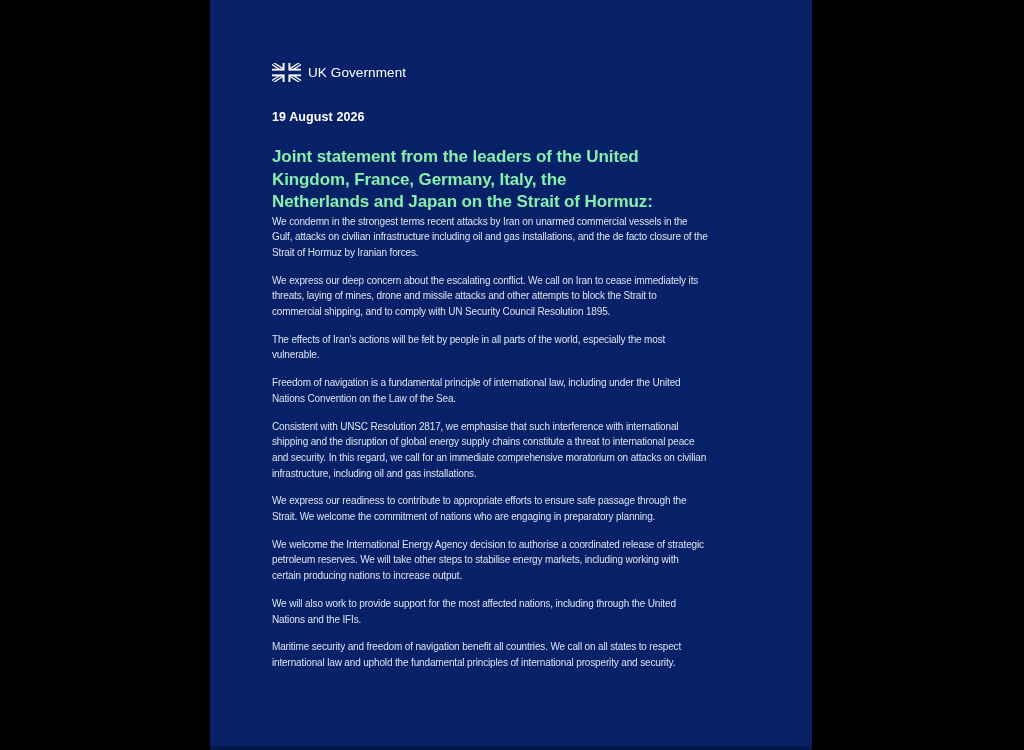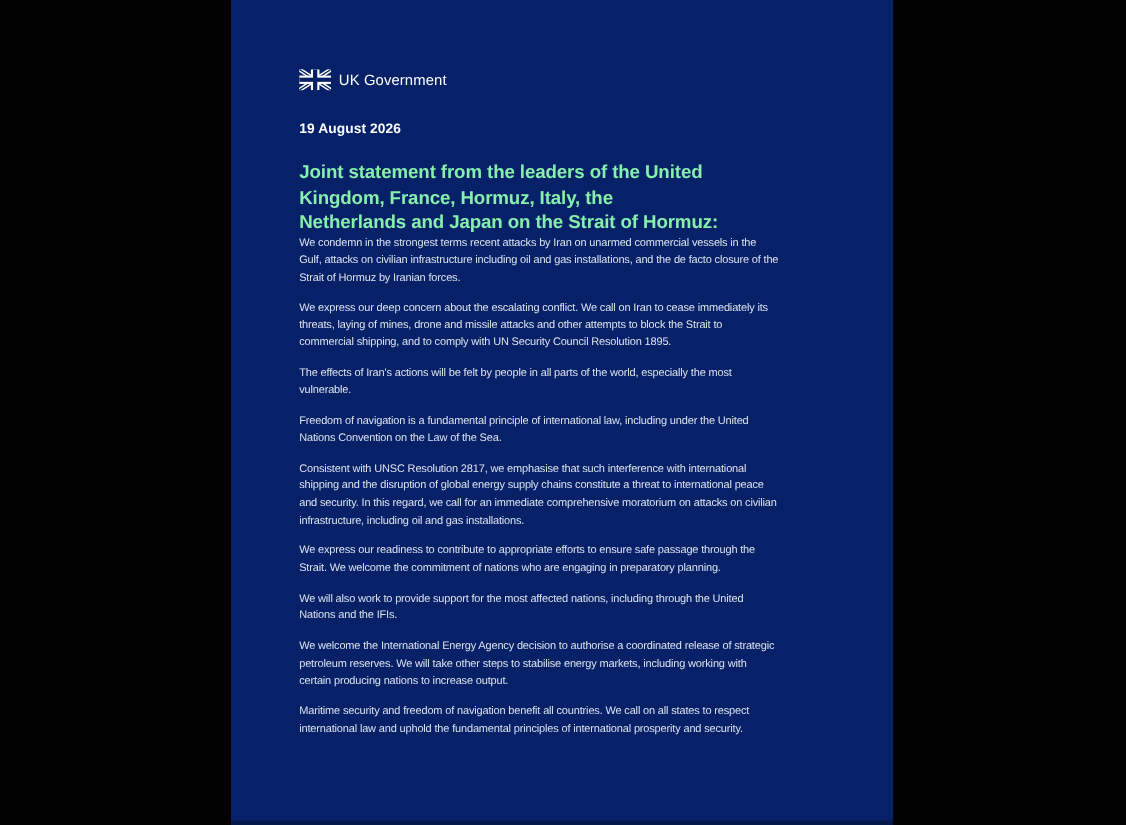--- a/index.html
+++ b/index.html
@@ -92,33 +92,33 @@
           <rect x="26" y="0" width="8" height="40" fill="#062168"></rect>
           <rect x="0" y="16" width="60" height="8" fill="#062168"></rect>
         </svg>
         <span class="logo-text">UK Government</span>
       </div>
 
       <div class="date">19 August 2026</div>
 
       <h1 class="heading">
           <div>Joint statement from the leaders of the United</div>
-          <div>Kingdom, France, Hormuz, Italy, the</div>
+          <div>Kingdom, France, Germany, Italy, the</div>
           <div>Netherlands and Japan on the Strait of Hormuz:</div>
         </h1>
 
       <div class="body-text">
           <p>We condemn in the strongest terms recent attacks by Iran on unarmed commercial vessels in the Gulf, attacks on civilian infrastructure including oil and gas installations, and the de facto closure of the Strait of Hormuz by Iranian forces.</p>
           <p>We express our deep concern about the escalating conflict. We call on Iran to cease immediately its threats, laying of mines, drone and missile attacks and other attempts to block the Strait to commercial shipping, and to comply with UN Security Council Resolution 1895.</p>
           <p>The effects of Iran's actions will be felt by people in all parts of the world, especially the most vulnerable.</p>
           <p>Freedom of navigation is a fundamental principle of international law, including under the United Nations Convention on the Law of the Sea.</p>
           <p>Consistent with UNSC Resolution 2817, we emphasise that such interference with international shipping and the disruption of global energy supply chains constitute a threat to international peace and security. In this regard, we call for an immediate comprehensive moratorium on attacks on civilian infrastructure, including oil and gas installations.</p>
           <p>We express our readiness to contribute to appropriate efforts to ensure safe passage through the Strait. We welcome the commitment of nations who are engaging in preparatory planning.</p>
+          <p>We welcome the International Energy Agency decision to authorise a coordinated release of strategic petroleum reserves. We will take other steps to stabilise energy markets, including working with certain producing nations to increase output.</p>
           <p>We will also work to provide support for the most affected nations, including through the United Nations and the IFIs.</p>
-          <p>We welcome the International Energy Agency decision to authorise a coordinated release of strategic petroleum reserves. We will take other steps to stabilise energy markets, including working with certain producing nations to increase output.</p>
           <p>Maritime security and freedom of navigation benefit all countries. We call on all states to respect international law and uphold the fundamental principles of international prosperity and security.</p>
         </div>
 
     </div>
 
     <div class="panel-footer-strip"></div>
   </div>
 </div>
 
 </body></html>

